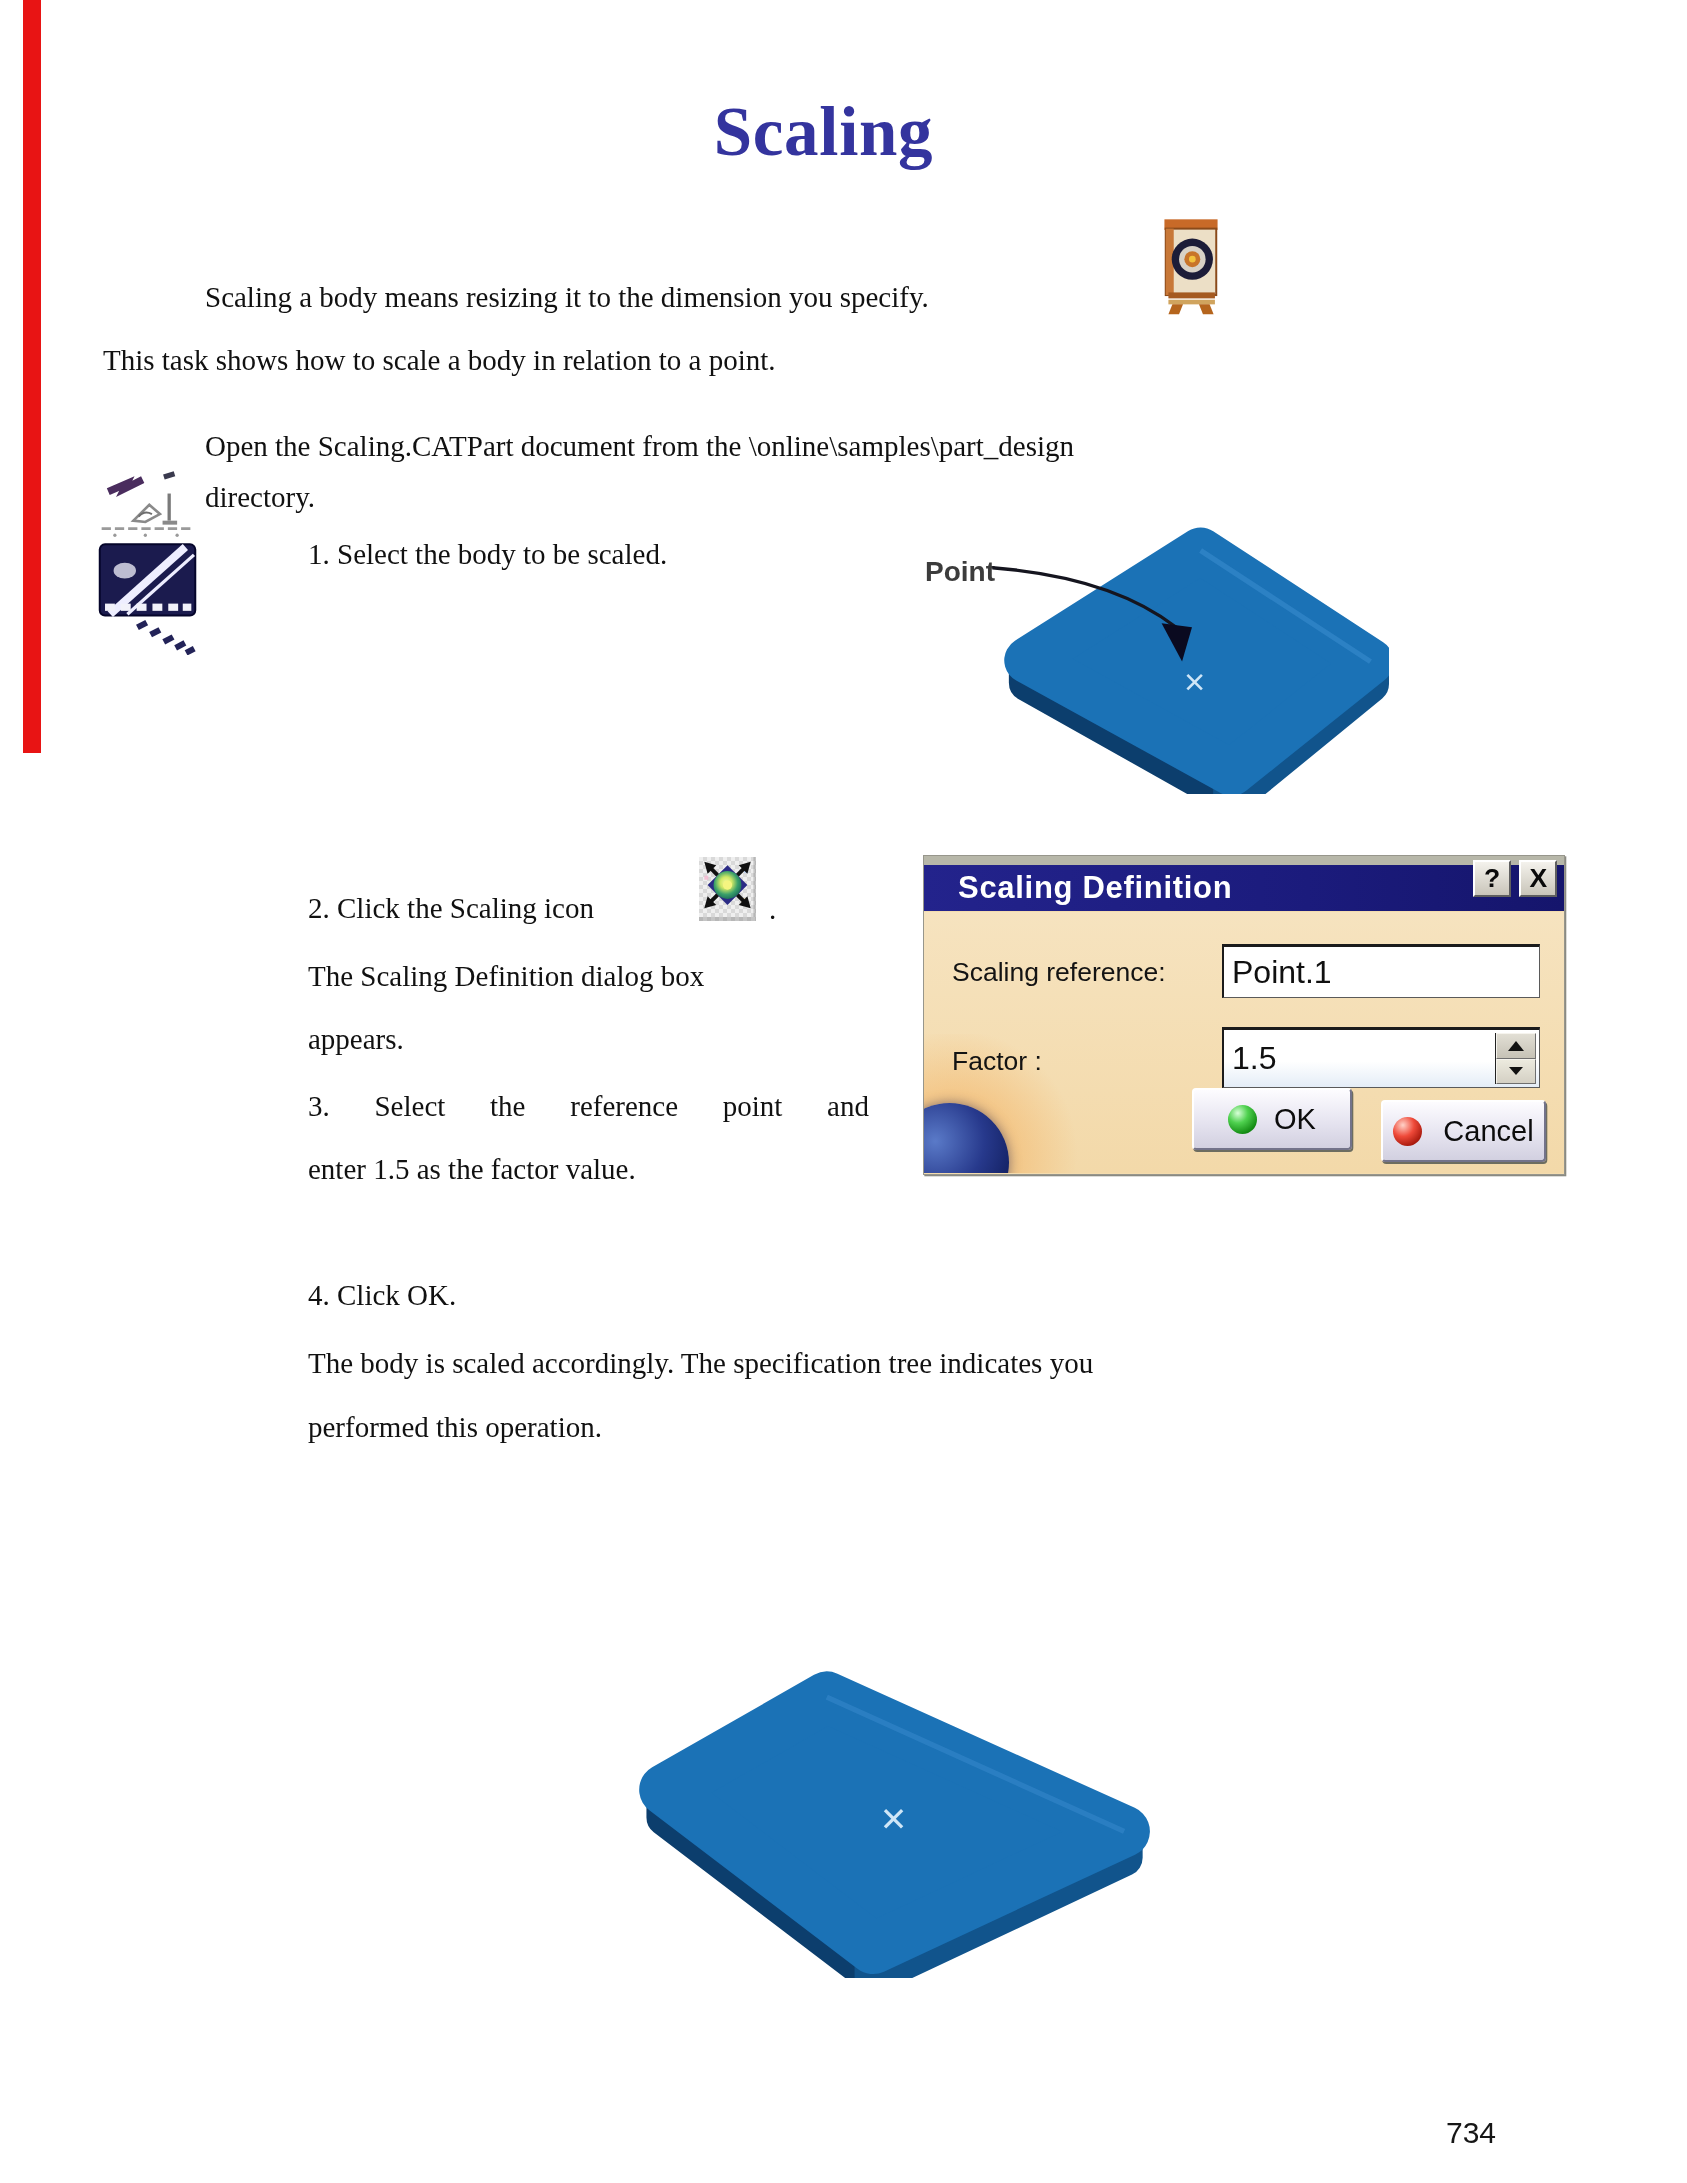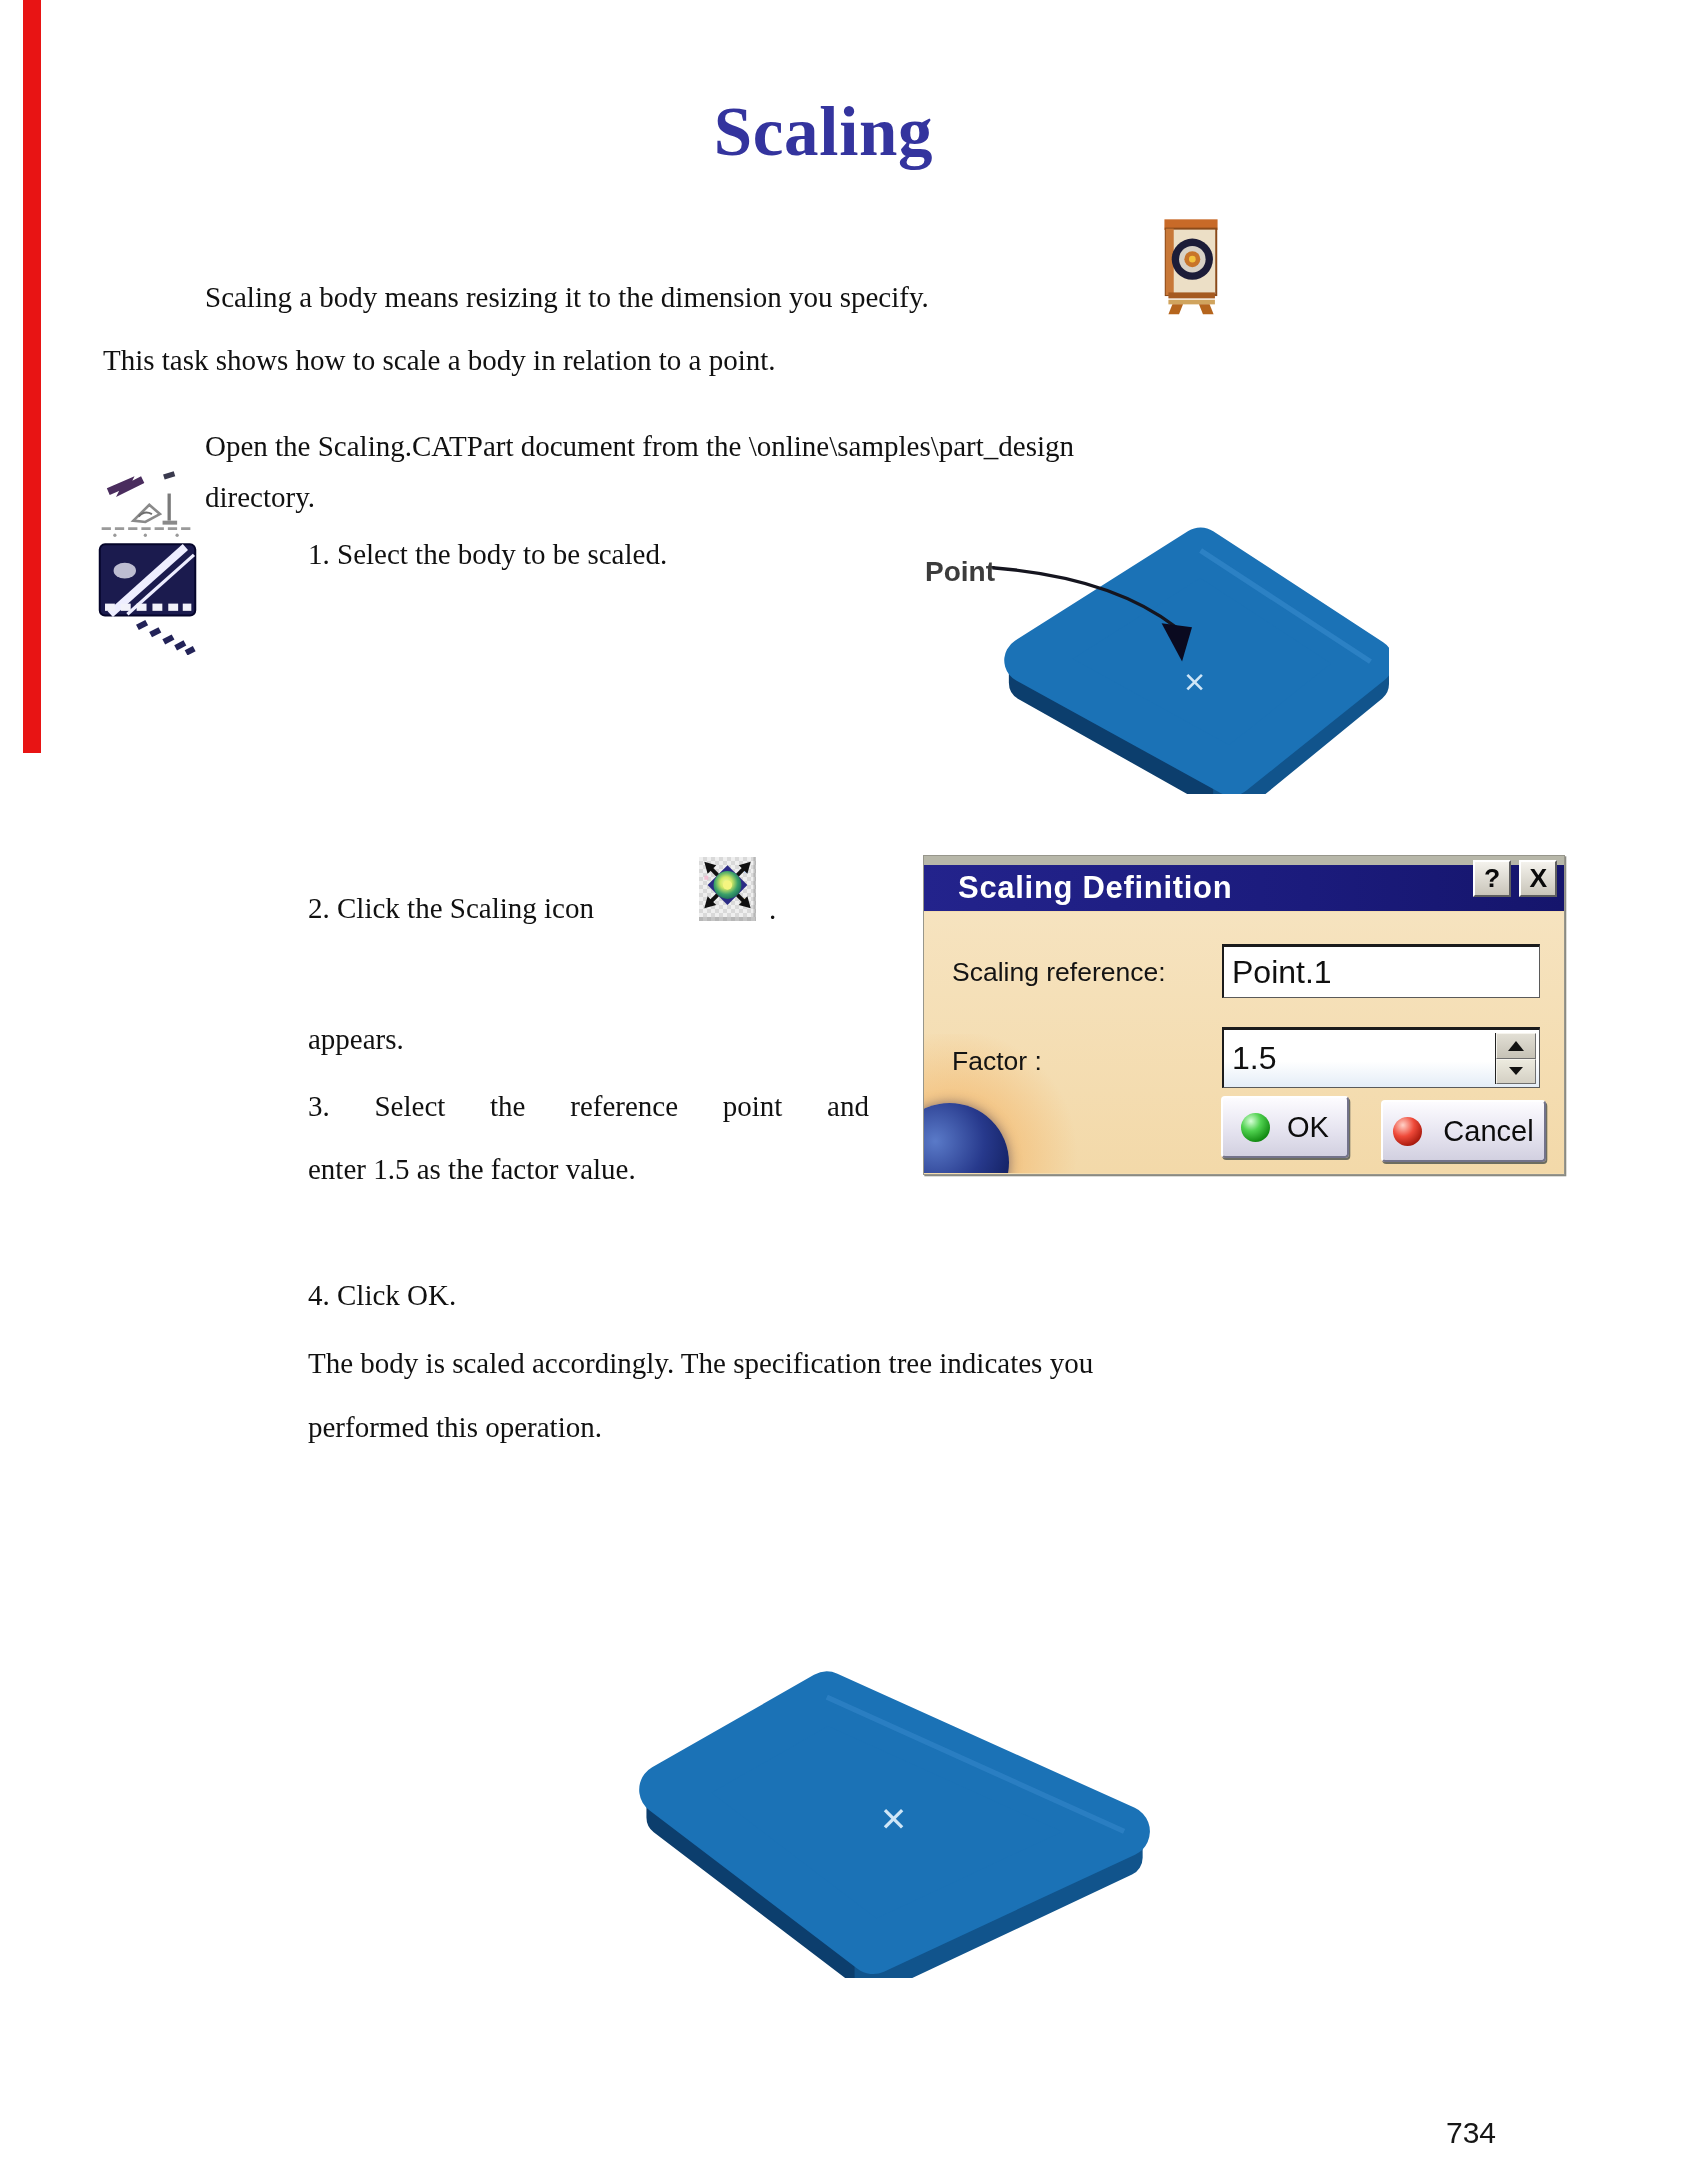--- a/index.html
+++ b/index.html
@@ -173,21 +173,21 @@
         <div class="spin-wrap">
           <div class="spin-btn">
               <div class="tri-up"></div>
             </div>
           <div class="spin-btn" style="background:linear-gradient(180deg,#eceade,#d4d0c4);">
               <div class="tri-down"></div>
             </div>
         </div>
       </div>
 
-      <div class="dlg-btn" style="left:268px;top:184px;width:128px;margin-left:29px;">
+      <div class="dlg-btn" style="left:268px;top:176px;width:160px;">
         <div class="sphere green"></div>
         <span>OK</span>
       </div>
       <div class="dlg-btn" style="left:457px;top:188px;width:165px;gap:21px;">
         <div class="sphere red"></div>
         <span>Cancel</span>
       </div>
     </div>
   </div>
 
@@ -218,20 +218,21 @@
       <g fill="#101010">
         <polygon points="8,7 26,12 13,25"></polygon>
           <polygon points="78,7 60,12 73,25"></polygon>
         <polygon points="8,77 26,72 13,59"></polygon>
           <polygon points="78,77 60,72 73,59"></polygon>
       </g>
     </svg>
   </div>
   <div class="abs period-after-icon" style="left:769px;top:893px;">.</div>
 
+  <div class="abs body-text" style="left:308px;top:957px;">The Scaling Definition dialog box</div>
   <div class="abs body-text" style="left:308px;top:1020px;">appears.</div>
 
   <div class="abs body-text just" style="left:308px;top:1087px;">3. Select the reference point and</div>
   <div class="abs body-text" style="left:308px;top:1150px;">enter 1.5 as the factor value.</div>
 
   <div class="abs body-text" style="left:308px;top:1276px;">4. Click OK.</div>
 
   <div class="abs body-text" style="left:308px;top:1344px;">The body is scaled accordingly. The specification tree indicates you</div>
   <div class="abs body-text" style="left:308px;top:1408px;">performed this operation.</div>
 

